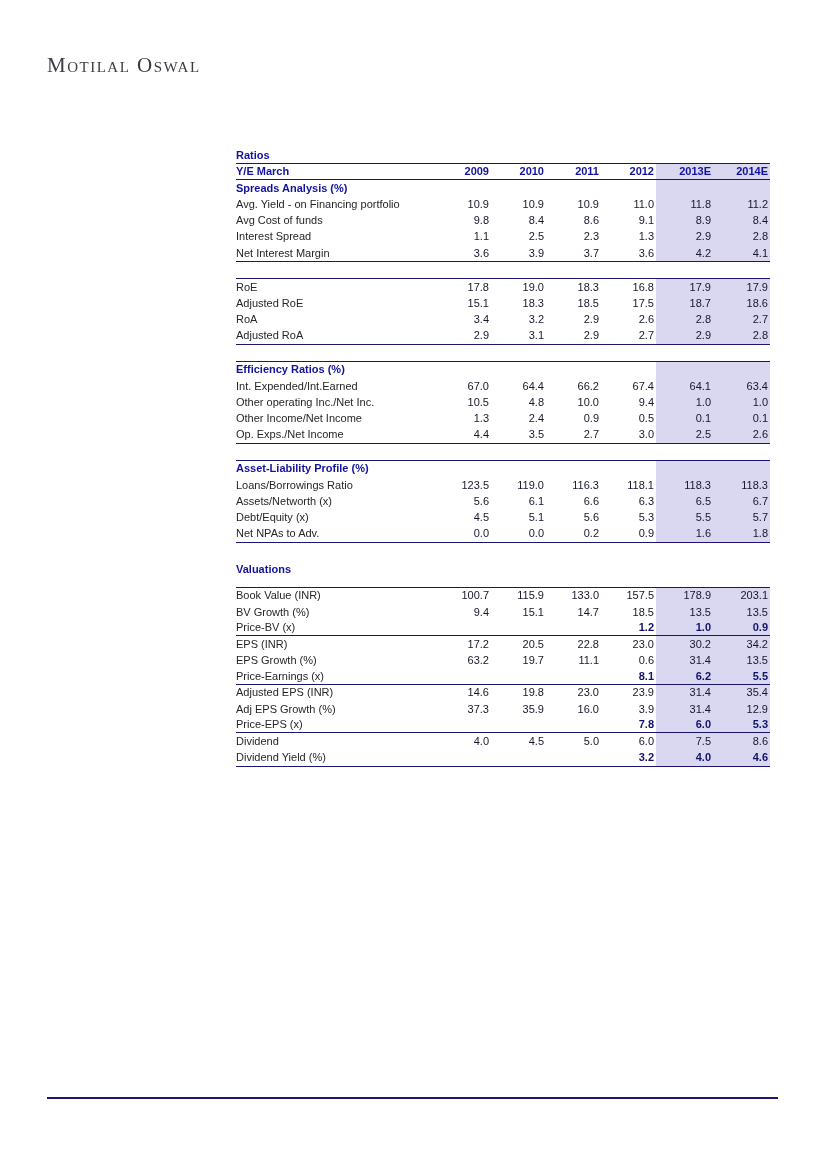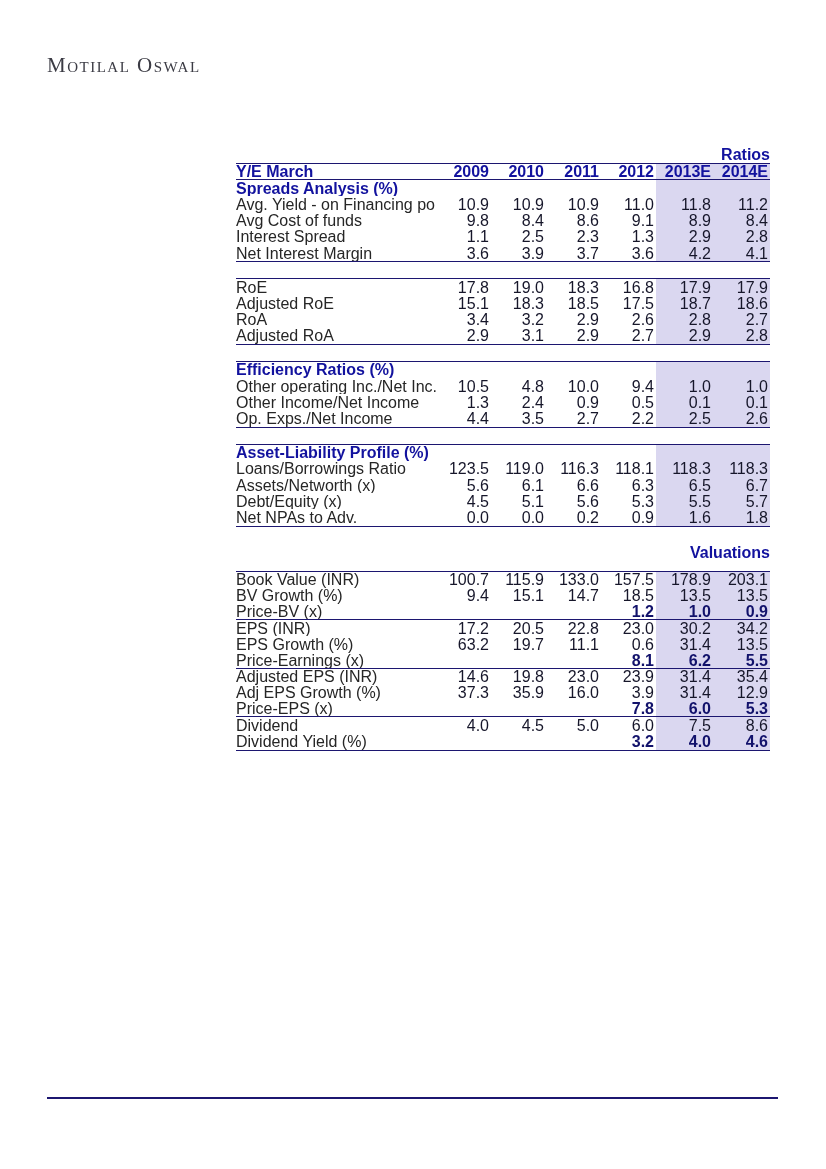--- a/index.html
+++ b/index.html
@@ -26,22 +26,21 @@
     font-variant:small-caps;
     font-size:21px;
     letter-spacing:1.5px;
     color:var(--logo);
     font-weight:400;
   }
   .table-wrap{
     position:absolute;
     left:236px;top:147px;
     width:534px;
-    font-size:16px;
-    text-align:right;
+    font-size:11px;
   }
   .tbl-title{
     height:16px;line-height:16px;
     font-weight:bold;color:var(--title);
   }
   .section-title-outside{
     height:16px;line-height:16px;
     font-weight:bold;color:var(--title);
     margin-top:18px;margin-bottom:10px;
   }
@@ -187,20 +186,29 @@
         <div class="row section-title-row">
           <div class="cell lbl">Efficiency Ratios (%)</div>
           <div class="cell num"></div>
           <div class="cell num"></div>
           <div class="cell num"></div>
           <div class="cell num"></div>
           <div class="cell num hl"></div>
           <div class="cell num hl"></div>
         </div>
         <div class="row">
+          <div class="cell lbl">Int. Expended/Int.Earned</div>
+          <div class="cell num">67.0</div>
+          <div class="cell num">64.4</div>
+          <div class="cell num">66.2</div>
+          <div class="cell num">67.4</div>
+          <div class="cell num hl">64.1</div>
+          <div class="cell num hl">63.4</div>
+        </div>
+        <div class="row">
           <div class="cell lbl">Other operating Inc./Net Inc.</div>
           <div class="cell num">10.5</div>
           <div class="cell num">4.8</div>
           <div class="cell num">10.0</div>
           <div class="cell num">9.4</div>
           <div class="cell num hl">1.0</div>
           <div class="cell num hl">1.0</div>
         </div>
         <div class="row">
           <div class="cell lbl">Other Income/Net Income</div>
@@ -209,21 +217,21 @@
           <div class="cell num">0.9</div>
           <div class="cell num">0.5</div>
           <div class="cell num hl">0.1</div>
           <div class="cell num hl">0.1</div>
         </div>
         <div class="row">
           <div class="cell lbl">Op. Exps./Net Income</div>
           <div class="cell num">4.4</div>
           <div class="cell num">3.5</div>
           <div class="cell num">2.7</div>
-          <div class="cell num">2.2</div>
+          <div class="cell num">3.0</div>
           <div class="cell num hl">2.5</div>
           <div class="cell num hl">2.6</div>
         </div>
       </div>
       <div class="block">
         <div class="row section-title-row">
           <div class="cell lbl">Asset-Liability Profile (%)</div>
           <div class="cell num"></div>
           <div class="cell num"></div>
           <div class="cell num"></div>

